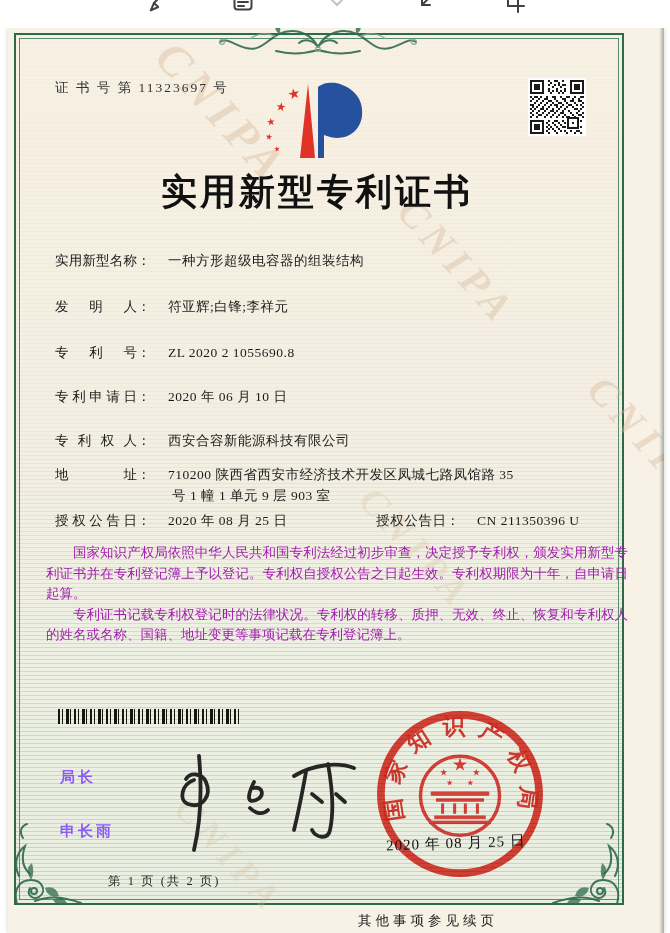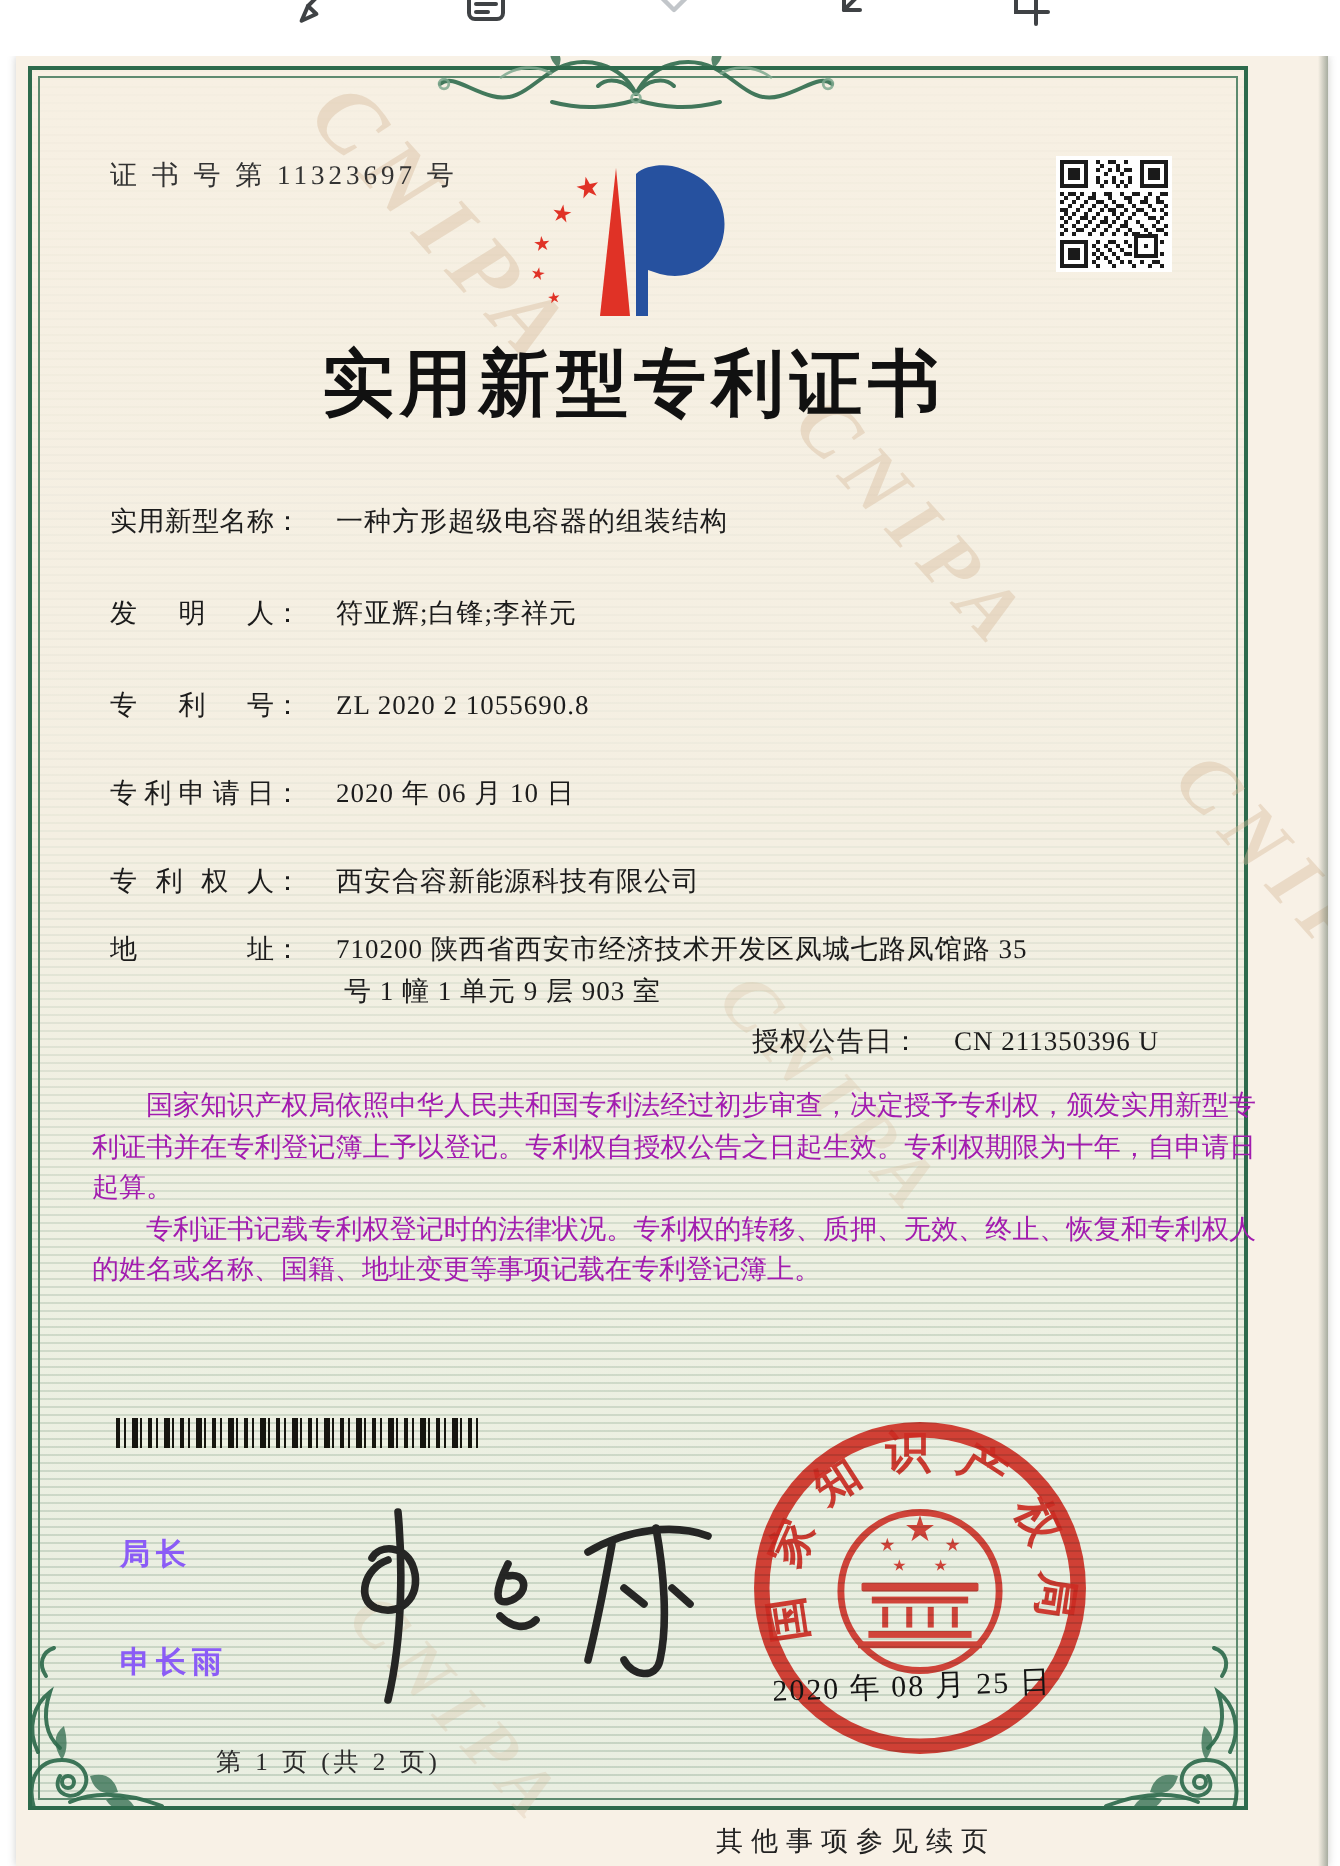--- a/index.html
+++ b/index.html
@@ -219,20 +219,23 @@
   </div>
   <div class="c row" style="top:404px">
     <span class="lbl">专利权人</span><span class="colon">：</span><span class="val">西安合容新能源科技有限公司</span>
   </div>
   <div class="c row" style="top:438px">
     <span class="lbl">地址</span><span class="colon">：</span><span class="val">710200 陕西省西安市经济技术开发区凤城七路凤馆路 35</span>
   </div>
   <div class="c row" style="top:459px;left:146px">
     <span class="val">号 1 幢 1 单元 9 层 903 室</span>
   </div>
+  <div class="c row" style="top:484px">
+    <span class="lbl">授权公告日</span><span class="colon">：</span><span class="val">2020 年 08 月 25 日</span>
+  </div>
   <div class="c row" style="top:484px;left:368px">
     <span class="lbl" style="width:70px">授权公告日</span><span class="colon">：</span><span class="val">CN 211350396 U</span>
   </div>
 
   <div class="c paras">
     <p>国家知识产权局依照中华人民共和国专利法经过初步审查，决定授予专利权，颁发实用新型专利证书并在专利登记簿上予以登记。专利权自授权公告之日起生效。专利权期限为十年，自申请日起算。</p>
     <p>专利证书记载专利权登记时的法律状况。专利权的转移、质押、无效、终止、恢复和专利权人的姓名或名称、国籍、地址变更等事项记载在专利登记簿上。</p>
   </div>
 
   <div class="c barcode"></div>

